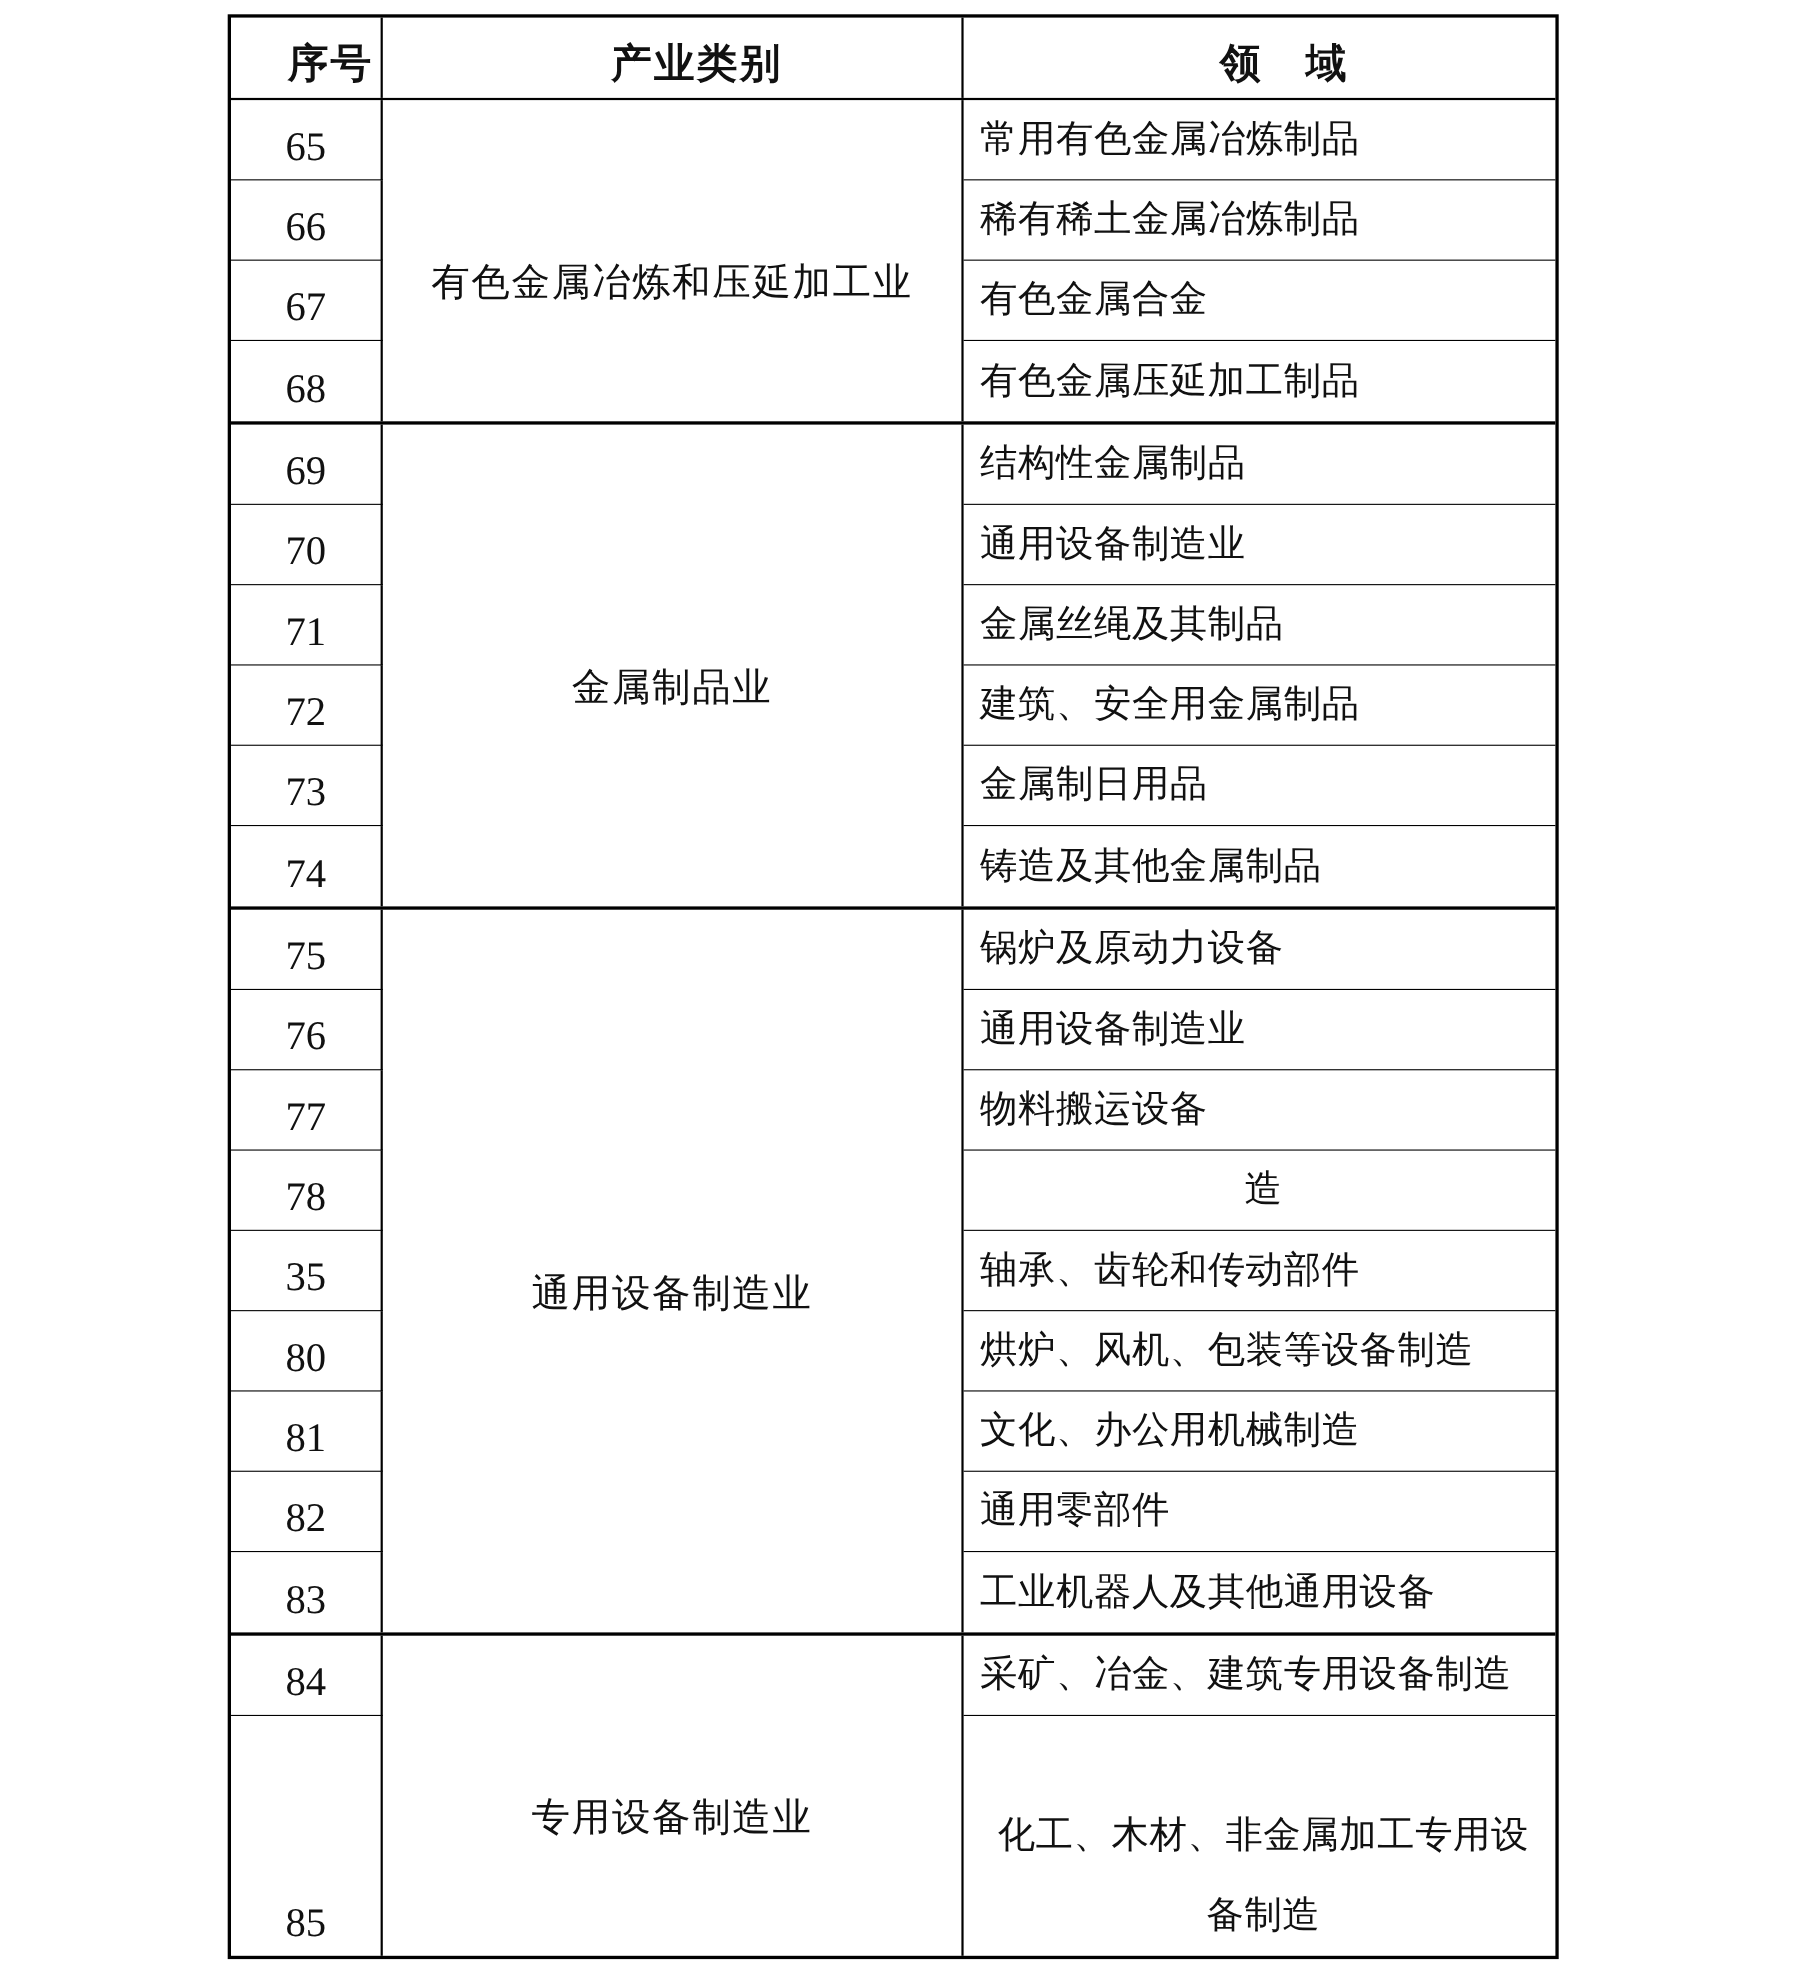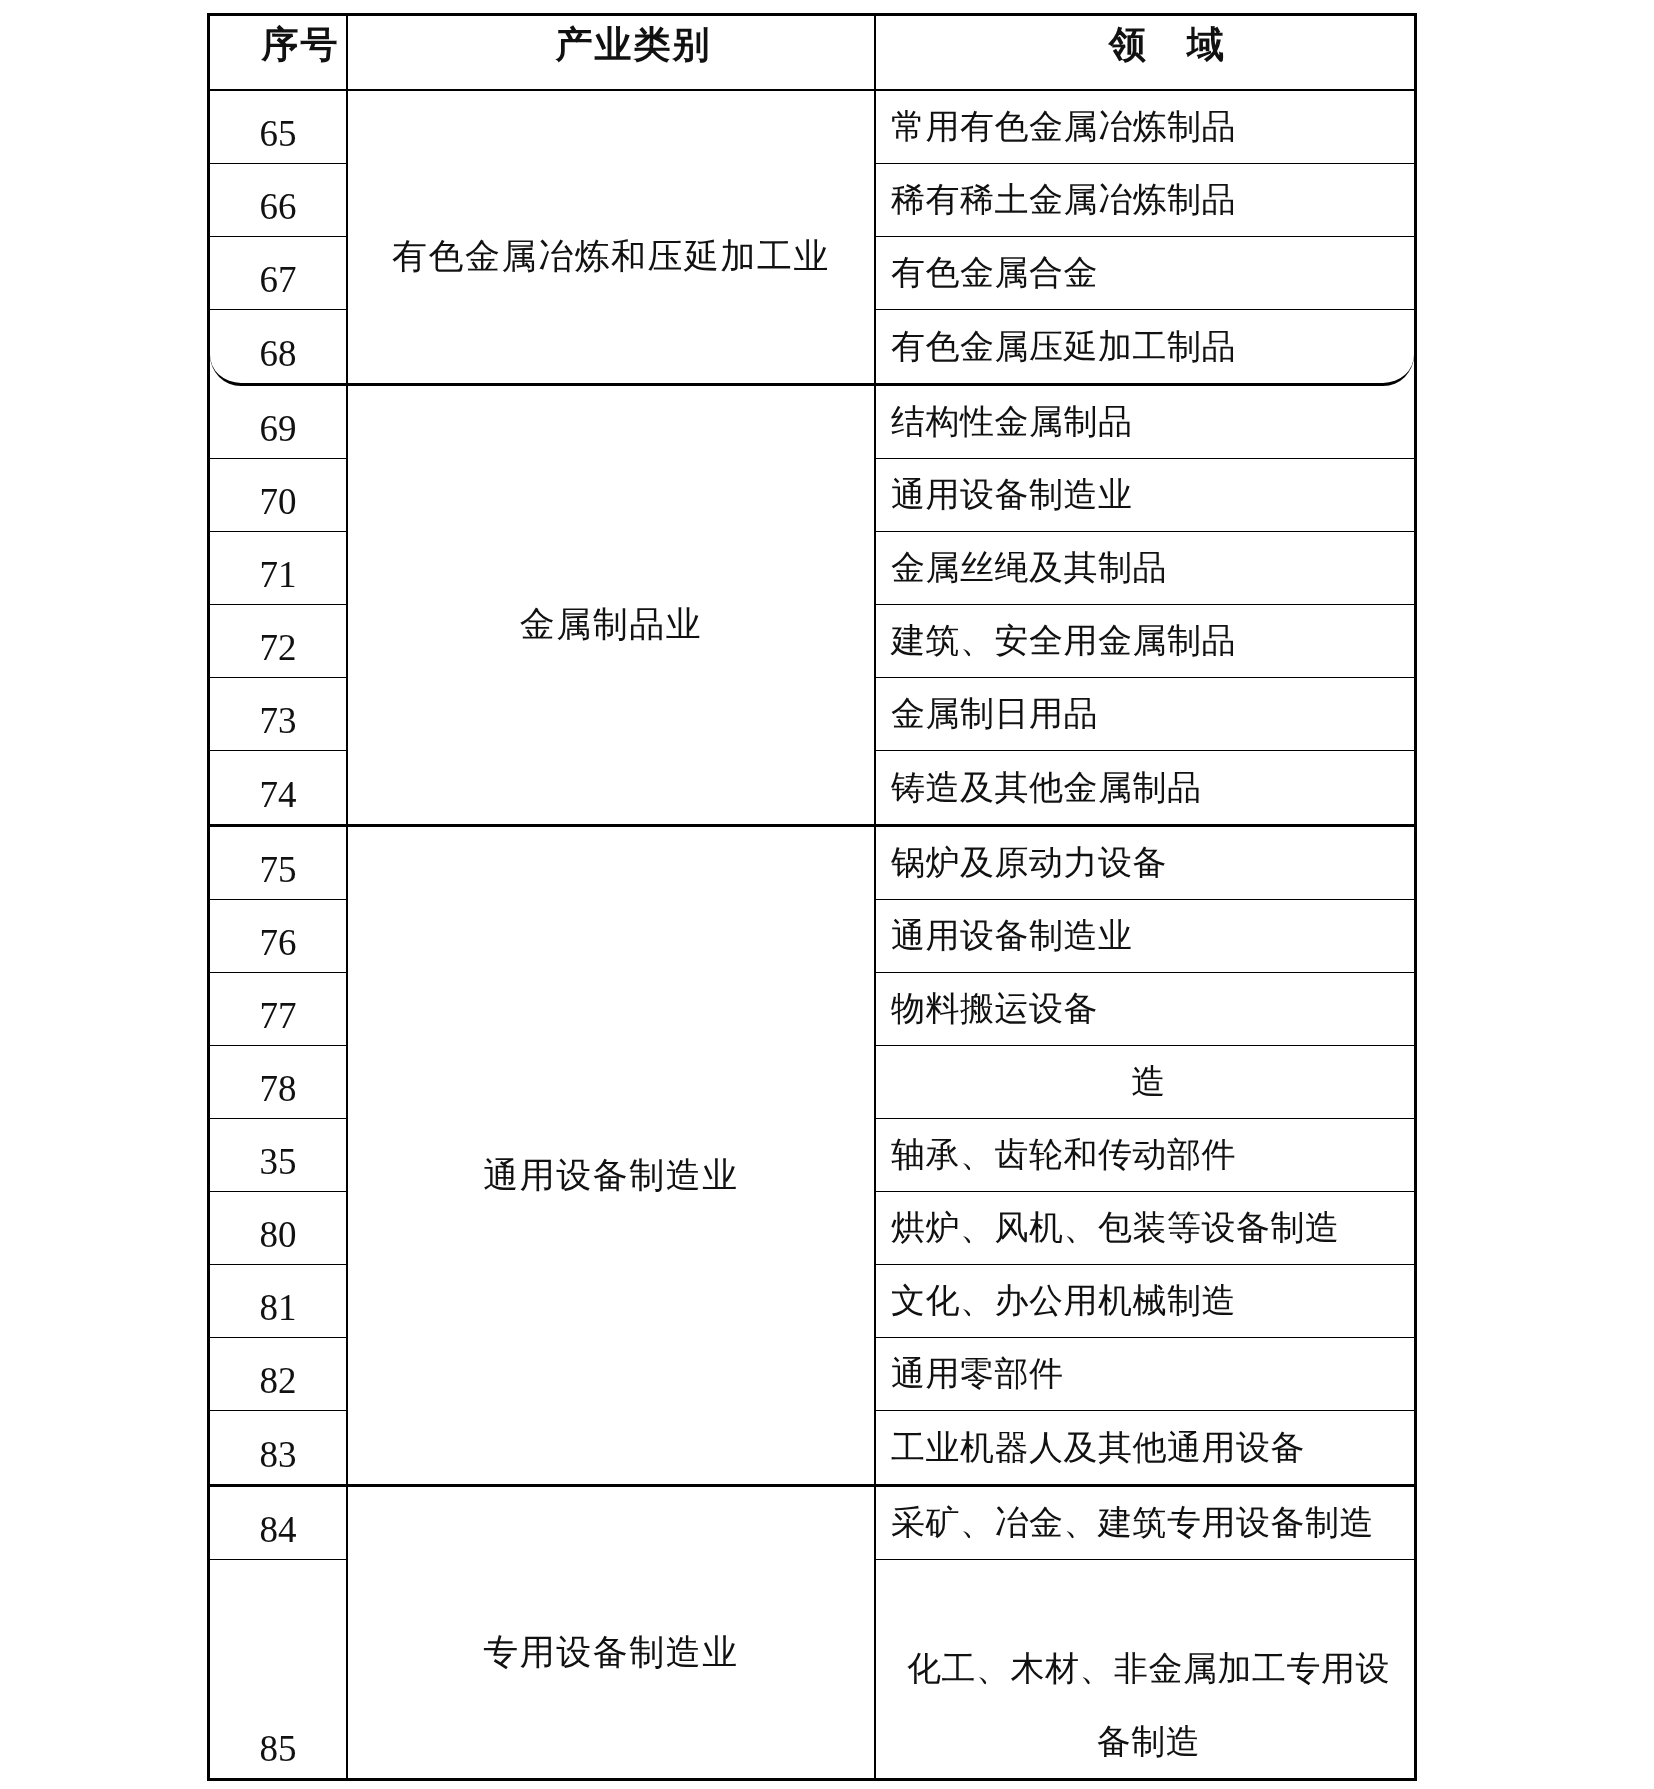--- a/index.html
+++ b/index.html
@@ -27,21 +27,21 @@
     border-bottom: 2.5px solid #000;
   }
   .th {
     display: flex;
     align-items: flex-end;
     justify-content: center;
     font-weight: bold;
     font-size: 37px;
     letter-spacing: 2px;
     line-height: 1.55;
-    padding-bottom: 16px;
+    padding-bottom: 2px;
     margin-left: 45px;
   }
   .b-r { border-right: 2px solid #000; }
   .section {
     display: grid;
     grid-template-columns: 138px 528px 1fr;
     border-bottom: 3px solid #000;
   }
   .section.last { border-bottom: none; }
   .cell {
@@ -83,21 +83,21 @@
 <body>
 
 <div class="doc-table">
 
   <div class="thead">
     <div class="th b-r">序号</div>
     <div class="th b-r">产业类别</div>
     <div class="th">领　域</div>
   </div>
 
-  <div class="section" style="grid-template-rows: repeat(4, 73px); border-radius: 31px;">
+  <div class="section" style="grid-template-rows: repeat(4, 73px);">
     <div class="cell num" style="grid-row:1">65</div>
     <div class="cell num" style="grid-row:2">66</div>
     <div class="cell num" style="grid-row:3">67</div>
     <div class="cell num nb" style="grid-row:4">68</div>
     <div class="cell cat" style="grid-row:1 / span 4">有色金属冶炼和压延加工业</div>
     <div class="cell field" style="grid-row:1">常用有色金属冶炼制品</div>
     <div class="cell field" style="grid-row:2">稀有稀土金属冶炼制品</div>
     <div class="cell field" style="grid-row:3">有色金属合金</div>
     <div class="cell field nb" style="grid-row:4">有色金属压延加工制品</div>
   </div>

